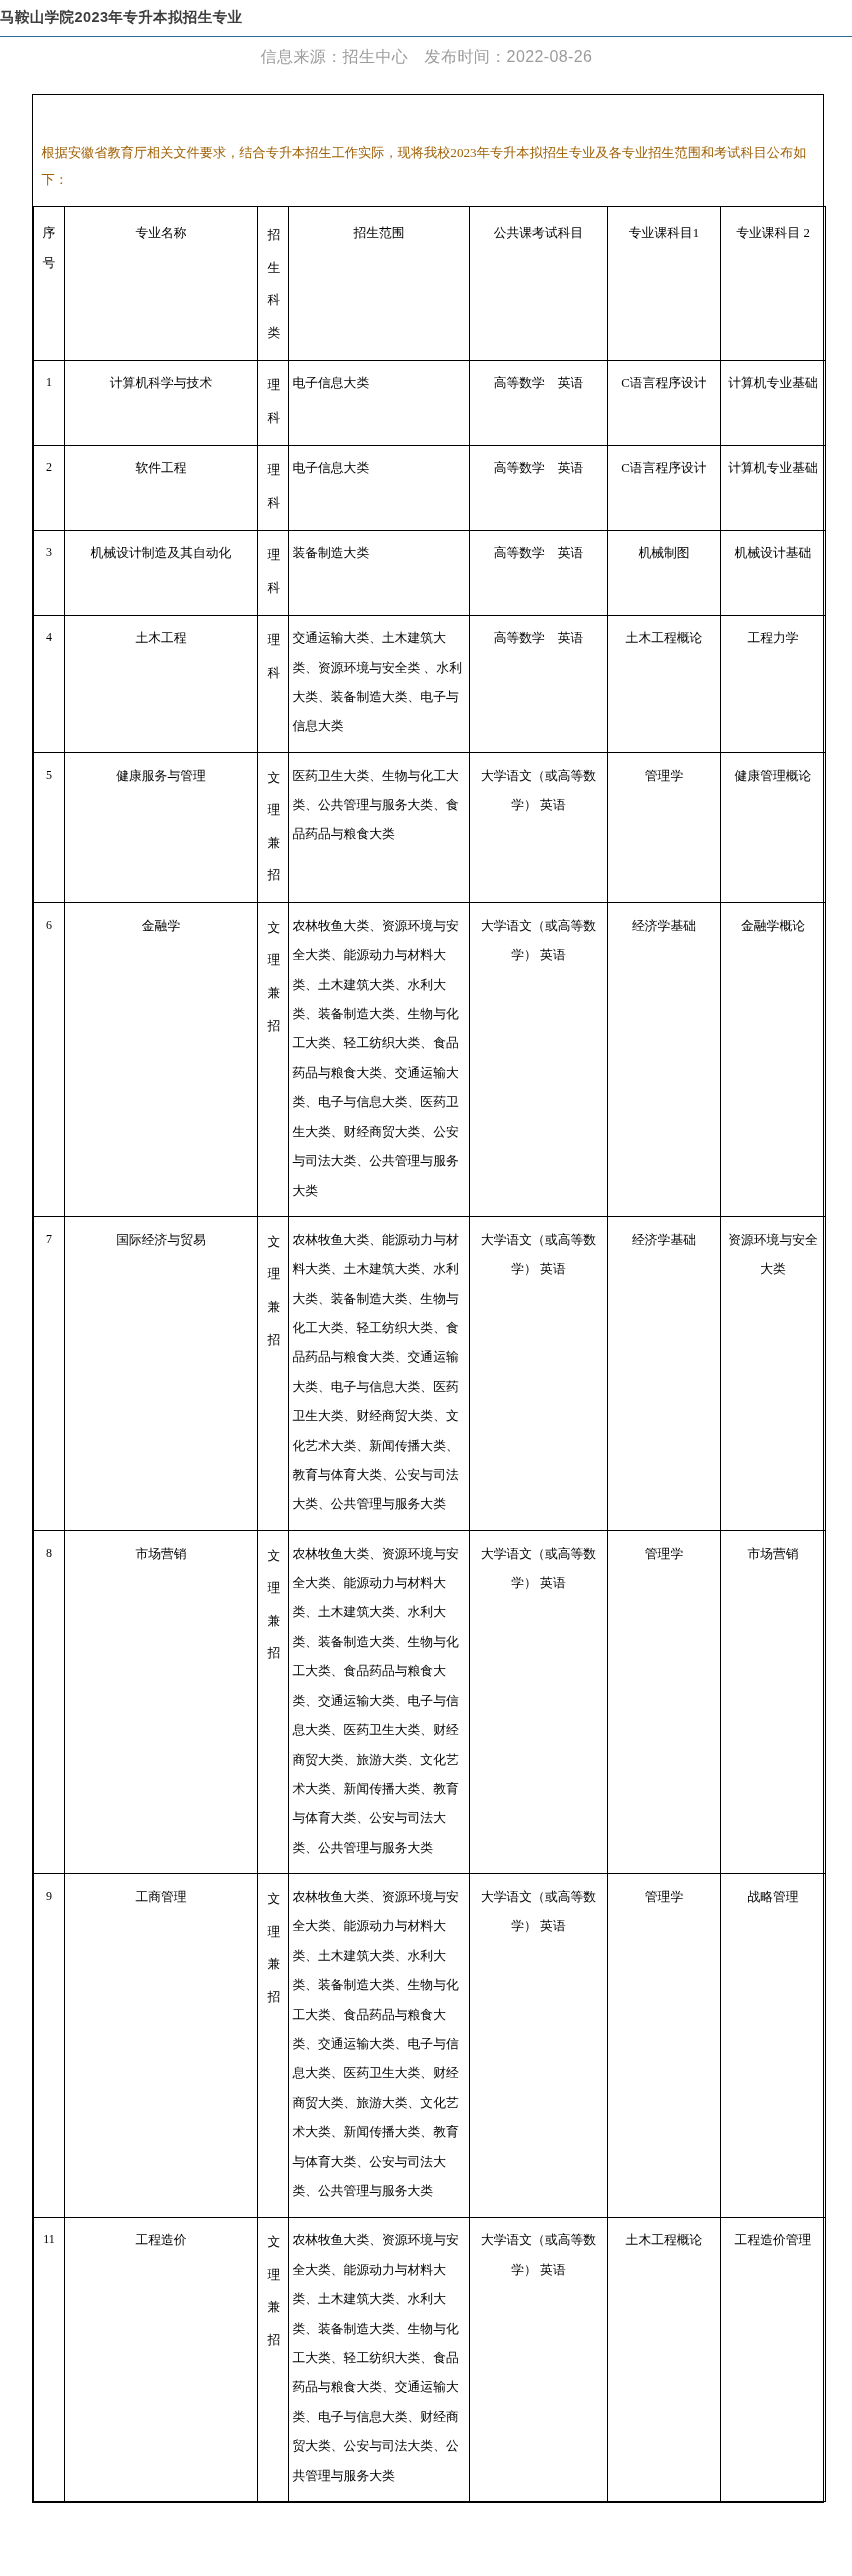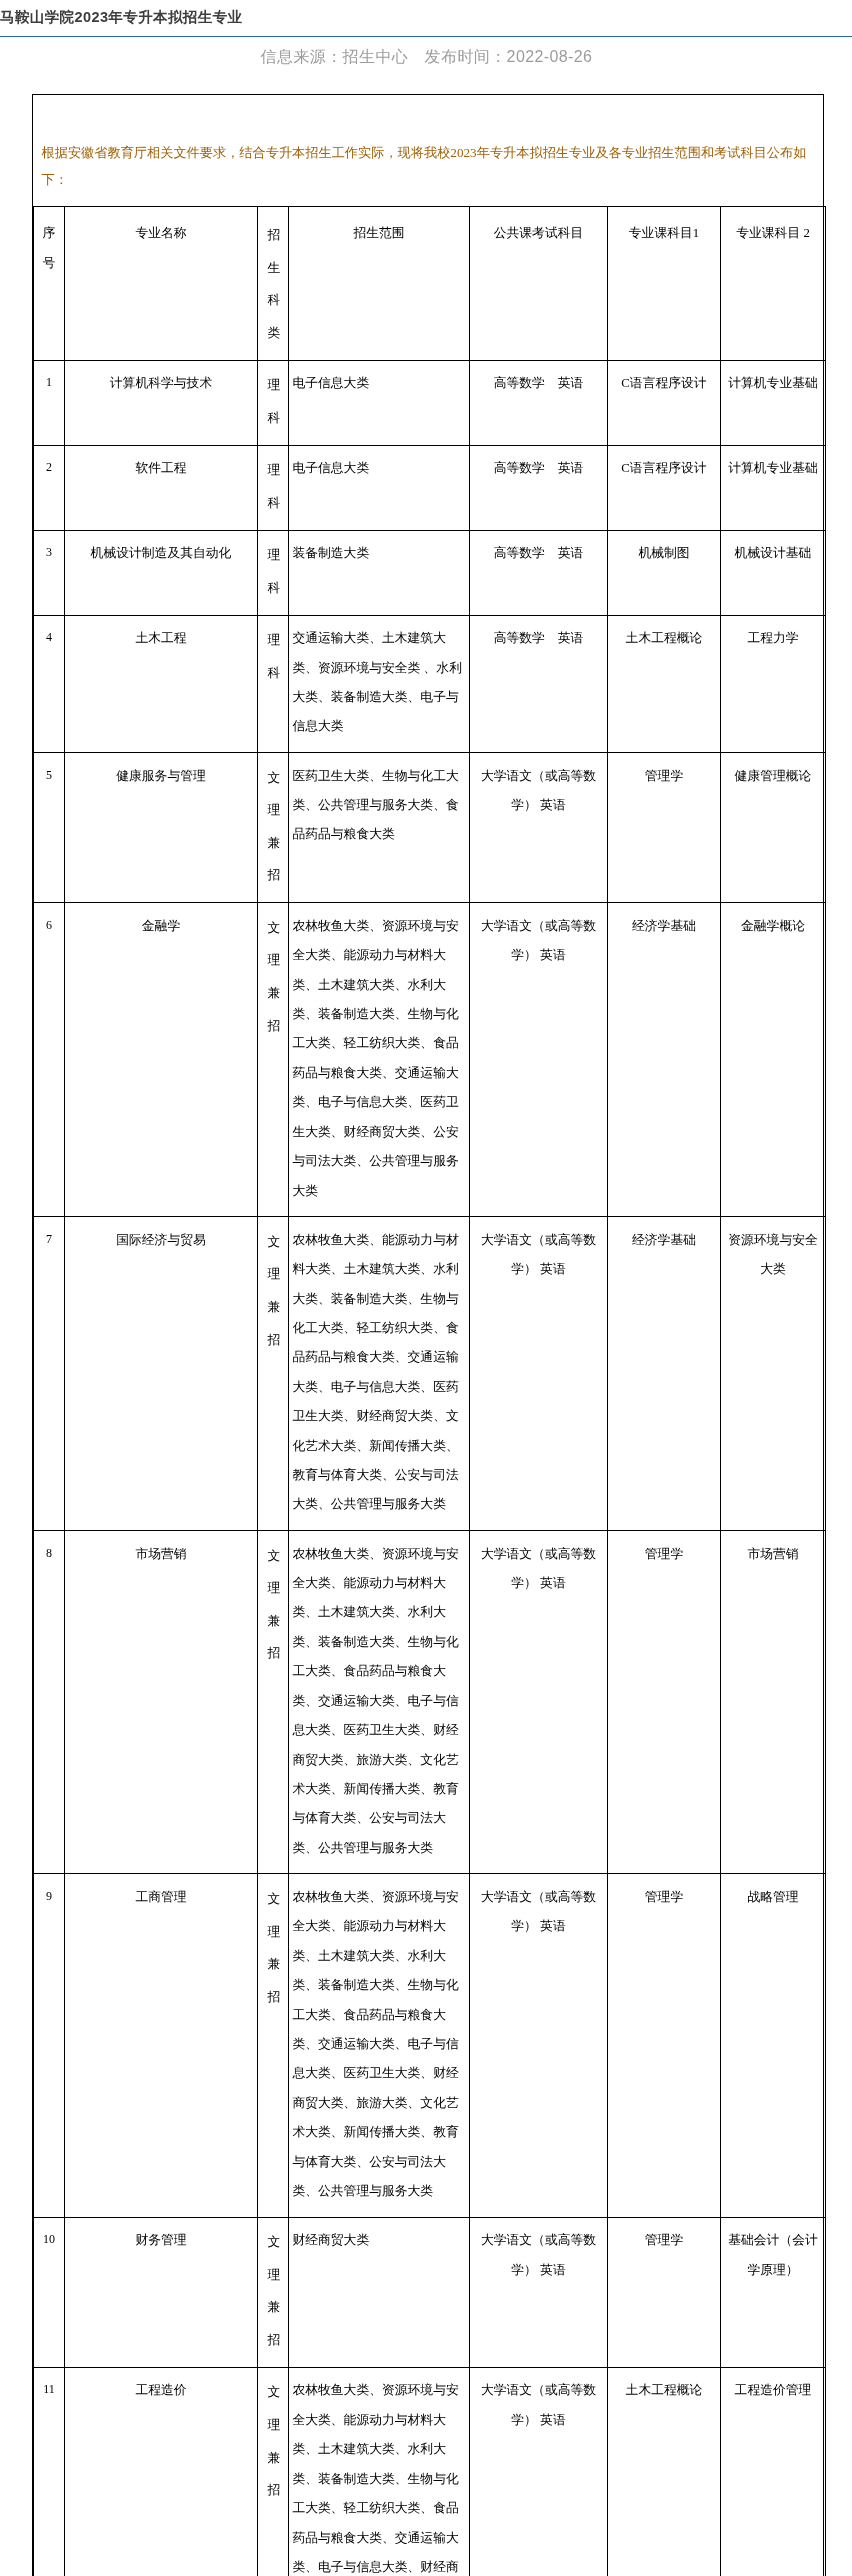--- a/index.html
+++ b/index.html
@@ -252,33 +252,20 @@
               <span>文理兼招</span>
             </td>
     <td class="cell-range">
               <span class="range-text">农林牧鱼大类、资源环境与安全大类、能源动力与材料大类、土木建筑大类、水利大类、装备制造大类、生物与化工大类、食品药品与粮食大类、交通运输大类、电子与信息大类、医药卫生大类、财经商贸大类、旅游大类、文化艺术大类、新闻传播大类、教育与体育大类、公安与司法大类、公共管理与服务大类</span>
             </td>
     <td class="cell-public">大学语文（或高等数学） 英语</td>
     <td class="cell-course1">管理学</td>
     <td class="cell-course2">战略管理</td>
   </tr>
 
-  <tr>
-    <td class="cell-no">10</td>
-    <td class="cell-major">财务管理</td>
-    <td class="cell-cat">
-              <span>文理兼招</span>
-            </td>
-    <td class="cell-range">
-              <span class="range-text">财经商贸大类</span>
-            </td>
-    <td class="cell-public">大学语文（或高等数学） 英语</td>
-    <td class="cell-course1">管理学</td>
-    <td class="cell-course2">基础会计（会计学原理）</td>
-  </tr>
 
   <tr>
     <td class="cell-no">11</td>
     <td class="cell-major">工程造价</td>
     <td class="cell-cat">
               <span>文理兼招</span>
             </td>
     <td class="cell-range">
               <span class="range-text">农林牧鱼大类、资源环境与安全大类、能源动力与材料大类、土木建筑大类、水利大类、装备制造大类、生物与化工大类、轻工纺织大类、食品药品与粮食大类、交通运输大类、电子与信息大类、财经商贸大类、公安与司法大类、公共管理与服务大类</span>
             </td>

